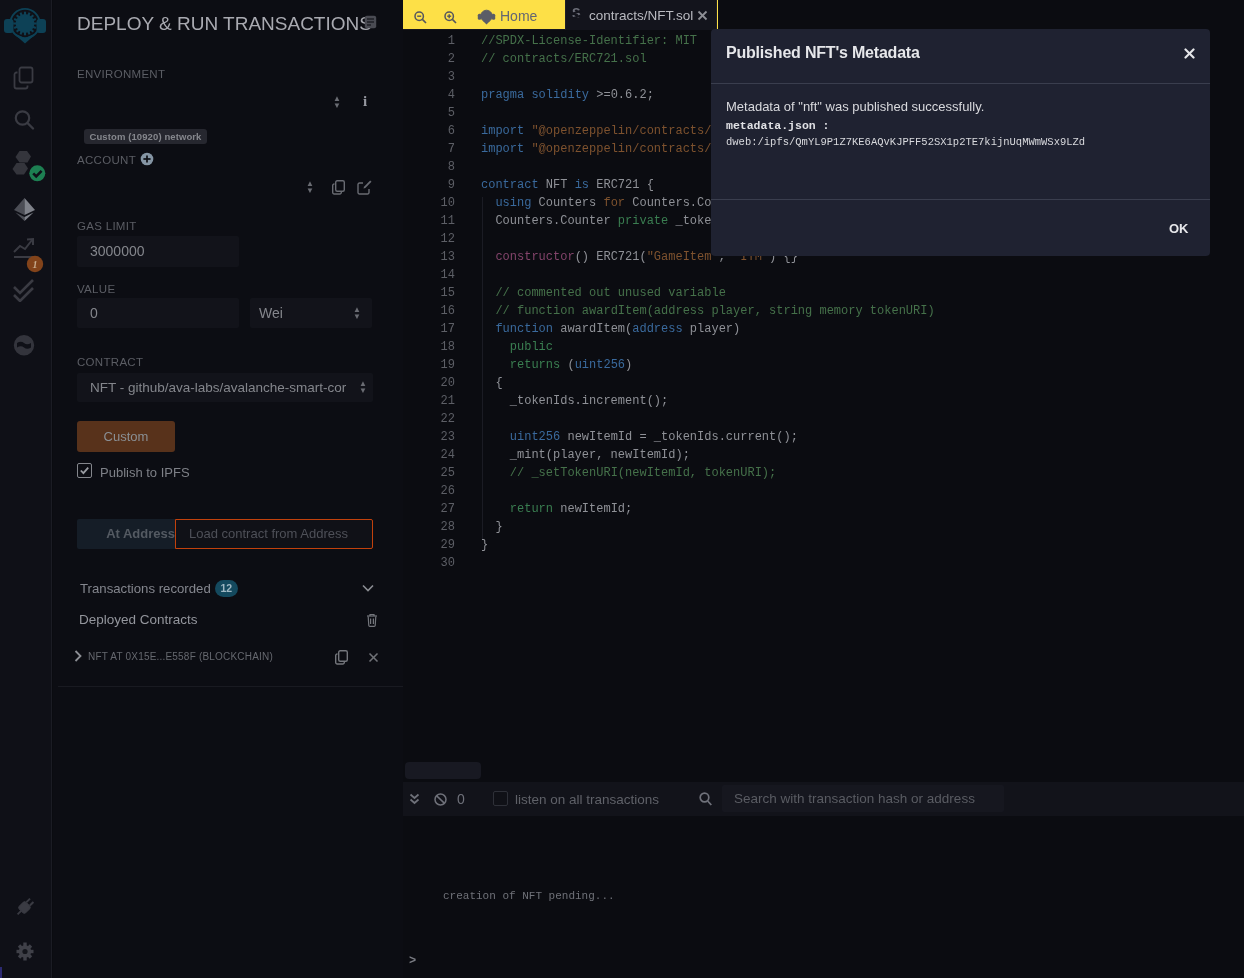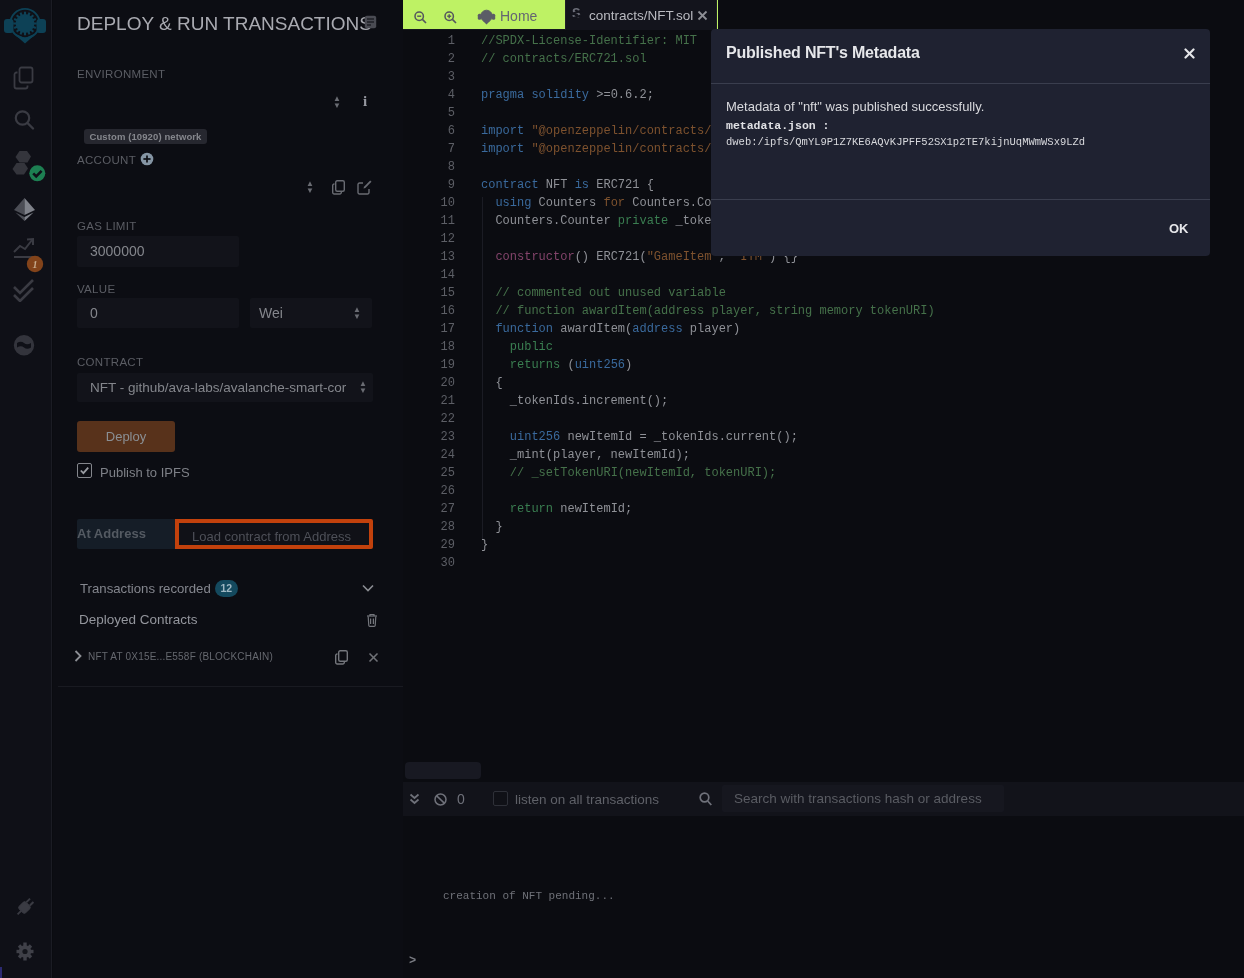--- a/index.html
+++ b/index.html
@@ -145,29 +145,29 @@
     </svg>
 <div class="lbl" style="left:24px;top:220px">GAS LIMIT</div>
 <div class="inp" style="left:24px;top:236px;width:162px;height:31px;line-height:31px">3000000</div>
 <div class="lbl" style="left:24px;top:283px">VALUE</div>
 <div class="inp" style="left:24px;top:298px;width:162px;height:30px;line-height:30px">0</div>
 <div class="inp" style="left:197px;top:298px;width:122px;height:30px;line-height:30px;padding-left:9px">Wei</div>
 <div class="car" style="left:299px;top:306px">▲<br>▼</div>
 <div class="lbl" style="left:24px;top:356px">CONTRACT</div>
 <div class="inp" style="left:24px;top:373px;width:296px;height:29px;font-size:13.5px">NFT - github/ava-labs/avalanche-smart-cor</div>
 <div class="car" style="left:305px;top:380px">▲<br>▼</div>
-<div class="abs" style="left:24px;top:421px;width:98px;height:31px;background:#58321b;border-radius:3px;color:#8a8f94;font-size:13px;text-align:center;line-height:31px">Deploy</div>
+<div class="abs" style="left:24px;top:421px;width:98px;height:31px;background:#58321b;border-radius:3px;color:#8a8f94;font-size:13px;text-align:center;line-height:31px">Custom</div>
 <div class="abs" style="left:24px;top:463px;width:15px;height:15px;border:1px solid #84868c;border-radius:2px">
       <svg width="13" height="13" viewBox="0 0 13 13" style="display:block">
         <path d="M2.8 6.5 l2.6 2.7 L10.2 3.6" fill="none" stroke="#9a9ca2" stroke-width="1.8"></path>
       </svg>
     </div>
 <div class="abs" style="left:47px;top:465px;font-size:13px;color:#7e8087">Publish to IPFS</div>
-<div class="abs" style="left:24px;top:519px;width:98px;height:30px;background:#151d27;border-radius:2px 0 0 2px;color:#545a62;font-size:13px;font-weight:bold;text-align:left;line-height:30px">At Address</div>
-<div class="abs" style="left:122px;top:519px;width:198px;height:30px;background:#101117;border:4px solid #c2410c;border-radius:0 2px 2px 0;color:#4e5058;font-size:13px;line-height:28px;padding-left:13px">Load contract from Address</div>
+<div class="abs" style="left:24px;top:519px;width:98px;height:30px;background:#151d27;border-radius:2px 0 0 2px;color:#545a62;font-size:13px;font-weight:bold;text-align:right;line-height:30px">At Address</div>
+<div class="abs" style="left:122px;top:519px;width:198px;height:30px;background:#101117;border:1px solid #c2410c;border-radius:0 2px 2px 0;color:#4e5058;font-size:13px;line-height:28px;padding-left:13px">Load contract from Address</div>
 <div class="abs" style="left:27px;top:581px;font-size:13.2px;color:#84868e">Transactions recorded</div>
 <div class="abs" style="left:162px;top:580px;background:#14495e;border-radius:9px;font-size:10.5px;font-weight:bold;color:#9fb7c3;padding:3px 5.5px;line-height:11px">12</div>
 <svg class="abs" style="left:309px;top:584px" width="12" height="8" viewBox="0 0 12 8">
       <path d="M1 1.5 L6 6.5 L11 1.5" fill="none" stroke="#8b8d93" stroke-width="1.6"></path>
     </svg>
 <div class="abs" style="left:26px;top:612px;font-size:13.5px;color:#94969d">Deployed Contracts</div>
 <svg class="abs" style="left:313px;top:613px" width="12" height="14" viewBox="0 0 12 14">
       <g fill="none" stroke="#74767c" stroke-width="1.2">
         <path d="M1 3 h10"></path>
         <path d="M4 3 V1.5 h4 V3"></path>
@@ -188,21 +188,21 @@
     </svg>
 <svg class="abs" style="left:315px;top:652px" width="11" height="11" viewBox="0 0 11 11">
       <g stroke="#6f7177" stroke-width="1.6">
         <line x1="1.5" y1="1.5" x2="9.5" y2="9.5"></line>
         <line x1="9.5" y1="1.5" x2="1.5" y2="9.5"></line>
       </g>
     </svg>
 <div class="abs" style="left:5px;top:686px;width:345px;height:1px;background:#191a21"></div>
 </div>
 <div id="main">
-  <div class="abs" style="left:0;top:0;width:841px;height:30px;background:#bef264;border-bottom:1px solid #16171f">
+  <div class="abs" style="left:0;top:0;width:841px;height:30px;background:#fde047;border-bottom:1px solid #16171f">
     <svg class="abs" style="left:11px;top:11px" width="13" height="13" viewBox="0 0 13 13">
         <circle cx="5.2" cy="5.2" r="4.2" fill="none" stroke="#54565e" stroke-width="1.5"></circle>
         <line x1="8.4" y1="8.4" x2="12" y2="12" stroke="#54565e" stroke-width="1.6"></line>
         <line x1="3.2" y1="5.2" x2="7.2" y2="5.2" stroke="#54565e" stroke-width="1.4"></line>
       </svg>
     <svg class="abs" style="left:41px;top:11px" width="13" height="13" viewBox="0 0 13 13">
         <circle cx="5.2" cy="5.2" r="4.2" fill="none" stroke="#54565e" stroke-width="1.5"></circle>
         <line x1="8.4" y1="8.4" x2="12" y2="12" stroke="#54565e" stroke-width="1.6"></line>
         <line x1="3.2" y1="5.2" x2="7.2" y2="5.2" stroke="#54565e" stroke-width="1.4"></line>
         <line x1="5.2" y1="3.2" x2="5.2" y2="7.2" stroke="#54565e" stroke-width="1.4"></line>
@@ -272,21 +272,21 @@
         <circle cx="6.5" cy="6.5" r="5.5" fill="none" stroke="#6f717a" stroke-width="1.5"></circle>
         <line x1="2.7" y1="2.9" x2="10.3" y2="10.1" stroke="#6f717a" stroke-width="1.5"></line>
       </svg>
     <div class="abs" style="left:54px;top:9px;font-size:14px;color:#6f717a">0</div>
     <div class="abs" style="left:90px;top:9px;width:15px;height:15px;border:1px solid #2e3038;border-radius:2px;background:#101117"></div>
     <div class="abs" style="left:112px;top:10px;font-size:13.5px;color:#5f6168">listen on all transactions</div>
     <svg class="abs" style="left:296px;top:10px" width="13" height="14" viewBox="0 0 13 14">
         <circle cx="5.5" cy="5.5" r="4.3" fill="none" stroke="#6f717a" stroke-width="1.7"></circle>
         <line x1="8.7" y1="9" x2="12.3" y2="13" stroke="#6f717a" stroke-width="1.8"></line>
       </svg>
-    <div class="abs" style="left:319px;top:3px;width:282px;height:27px;background:#16171f;border-radius:2px;font-size:13.5px;color:#5a5c63;line-height:27px;padding-left:12px">Search with transactions hash or address</div>
+    <div class="abs" style="left:319px;top:3px;width:282px;height:27px;background:#16171f;border-radius:2px;font-size:13.5px;color:#5a5c63;line-height:27px;padding-left:12px">Search with transaction hash or address</div>
   </div>
   <div class="abs mono" style="left:40px;top:890px;font-size:11px;color:#6f7178">creation of NFT pending...</div>
   <div class="abs mono" style="left:6px;top:954px;font-size:12px;font-weight:bold;color:#7a7c83">&gt;</div>
 </div>
 <div id="modal">
   <div class="abs" style="left:15px;top:14.5px;font-size:16px;font-weight:bold;color:#e6e7ea;letter-spacing:-.2px">Published NFT's Metadata</div>
   <svg class="abs" style="left:473px;top:19px" width="11" height="11" viewBox="0 0 11 11">
       <g stroke="#e6e7ea" stroke-width="2.2" stroke-linecap="round">
         <line x1="1.5" y1="1.5" x2="9.5" y2="9.5"></line>
         <line x1="9.5" y1="1.5" x2="1.5" y2="9.5"></line>

